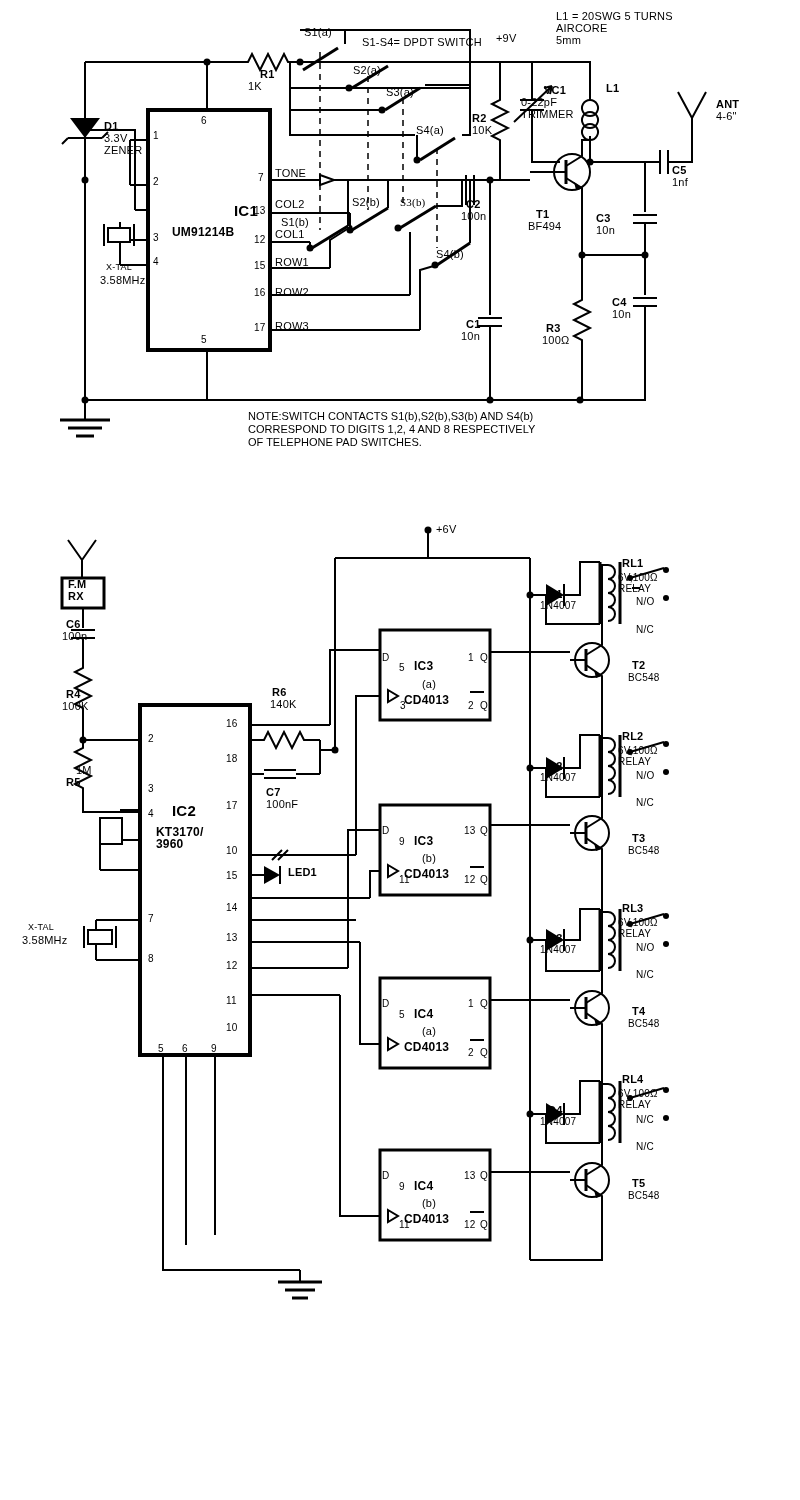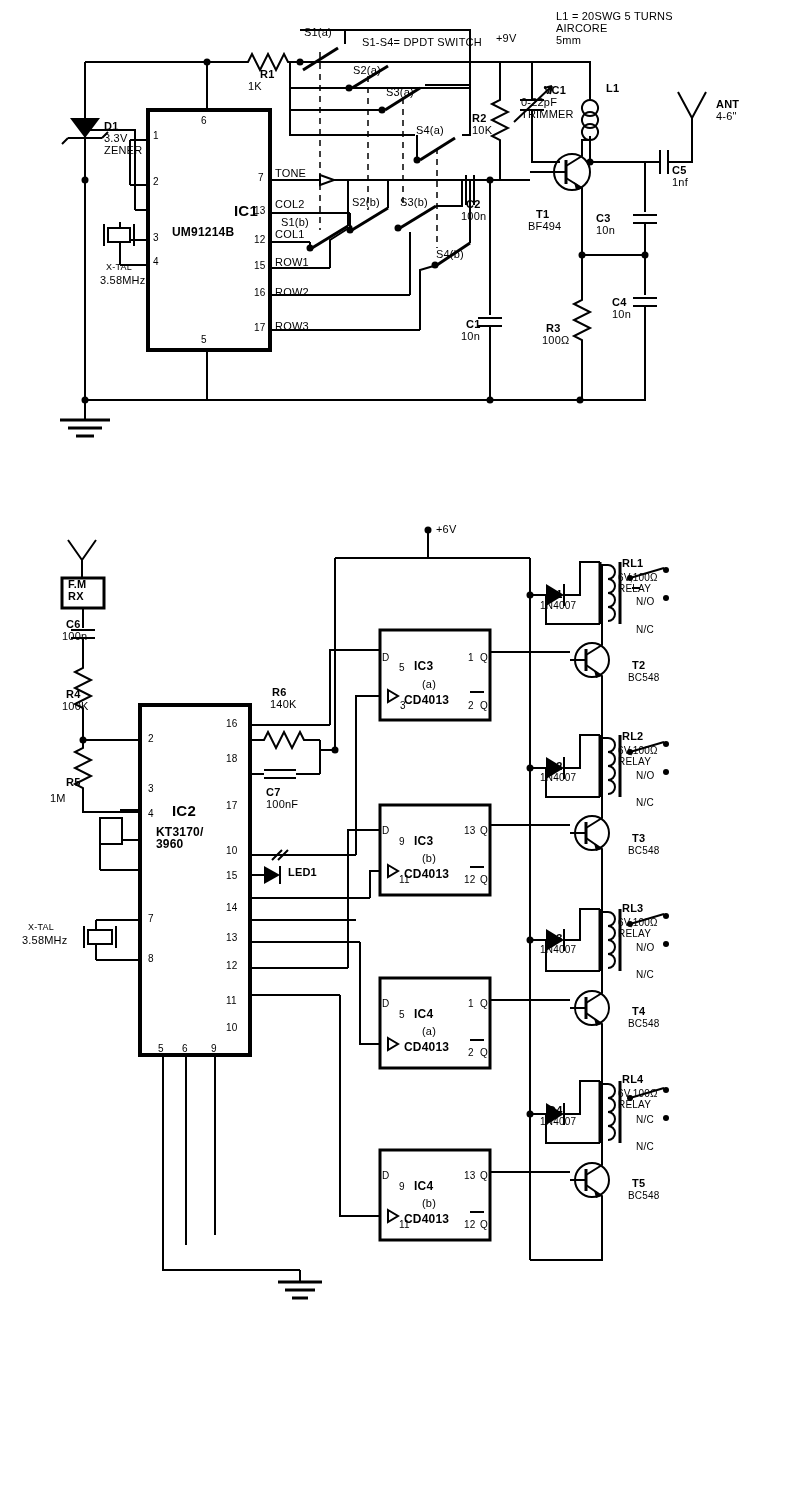--- a/index.html
+++ b/index.html
@@ -187,21 +187,21 @@
 AIRCORE
 5mm</div>
 <div class="lbl" style="left:362px;top:36px;">S1-S4= DPDT SWITCH</div>
 <div class="lbl" style="left:496px;top:32px;">+9V</div>
 <div class="lbl" style="left:304px;top:26px;">S1(a)</div>
 <div class="lbl" style="left:353px;top:64px;">S2(a)</div>
 <div class="lbl" style="left:386px;top:86px;">S3(a)</div>
 <div class="lbl" style="left:416px;top:124px;">S4(a)</div>
 <div class="lbl" style="left:281px;top:216px;">S1(b)</div>
 <div class="lbl" style="left:352px;top:196px;">S2(b)</div>
-<div class="lbl" style="left:400px;top:196px;">S3(b)</div>
+<div class="lbl" style="left:400px;top:196px;font-family:Liberation Serif, serif;">S3(b)</div>
 <div class="lbl" style="left:436px;top:248px;">S4(b)</div>
 
 <div class="lbl bold" style="left:248px;top:68px;margin-left:12px;">R1</div>
 <div class="lbl" style="left:248px;top:80px;text-align:center;">1K</div>
 <div class="lbl bold" style="left:104px;top:120px;">D1</div>
 <div class="lbl" style="left:104px;top:132px;">3.3V
 ZENER</div>
 <div class="lbl bold" style="left:472px;top:112px;">R2</div>
 <div class="lbl" style="left:472px;top:124px;">10K</div>
 <div class="lbl bold" style="left:544px;top:84px;">VC1</div>
@@ -241,20 +241,23 @@
 <div class="lbl sm" style="left:254px;top:260px;">15</div>
 <div class="lbl sm" style="left:254px;top:287px;">16</div>
 <div class="lbl sm" style="left:254px;top:322px;">17</div>
 <div class="lbl" style="left:275px;top:167px;">TONE</div>
 <div class="lbl" style="left:275px;top:198px;">COL2</div>
 <div class="lbl" style="left:275px;top:228px;">COL1</div>
 <div class="lbl" style="left:275px;top:256px;">ROW1</div>
 <div class="lbl" style="left:275px;top:286px;">ROW2</div>
 <div class="lbl" style="left:275px;top:320px;">ROW3</div>
 
+<div class="note" style="left:248px;top:410px;">NOTE:SWITCH CONTACTS S1(b),S2(b),S3(b) AND S4(b)
+CORRESPOND TO DIGITS 1,2, 4 AND 8 RESPECTIVELY
+OF TELEPHONE PAD SWITCHES.</div>
 
 <svg width="800" height="820" viewBox="0 0 800 820" style="top:500px;">
 
   <path class="w2" d="M428 30 L428 48"></path>
   <circle class="fillblk" cx="428" cy="30" r="3.5"></circle>
   <path class="w2" d="M335 58 L530 58"></path>
   <path class="w2" d="M428 48 L428 58"></path>
   <path class="w2" d="M335 58 L335 250"></path>
   <path class="w2" d="M530 58 L530 760"></path>
 
@@ -458,21 +461,21 @@
 </svg>
 
 <div class="lbl" style="left:436px;top:523px;">+6V</div>
 <div class="lbl bold" style="left:68px;top:578px;">F.M
 RX</div>
 <div class="lbl bold" style="left:66px;top:618px;">C6</div>
 <div class="lbl" style="left:62px;top:630px;">100n</div>
 <div class="lbl bold" style="left:66px;top:688px;">R4</div>
 <div class="lbl" style="left:62px;top:700px;">100K</div>
 <div class="lbl bold" style="left:66px;top:776px;">R5</div>
-<div class="lbl" style="left:50px;top:764px;margin-top:28px;">1M</div>
+<div class="lbl" style="left:76px;top:764px;">1M</div>
 <div class="lbl bold" style="left:272px;top:686px;">R6</div>
 <div class="lbl" style="left:270px;top:698px;">140K</div>
 <div class="lbl bold" style="left:266px;top:786px;">C7</div>
 <div class="lbl" style="left:266px;top:798px;">100nF</div>
 <div class="lbl bold" style="left:288px;top:866px;">LED1</div>
 <div class="lbl xs" style="left:28px;top:922px;">X-TAL</div>
 <div class="lbl" style="left:22px;top:934px;">3.58MHz</div>
 
 <div class="lbl big" style="left:172px;top:805px;">IC2</div>
 <div class="lbl mid" style="left:156px;top:826px;">KT3170/

